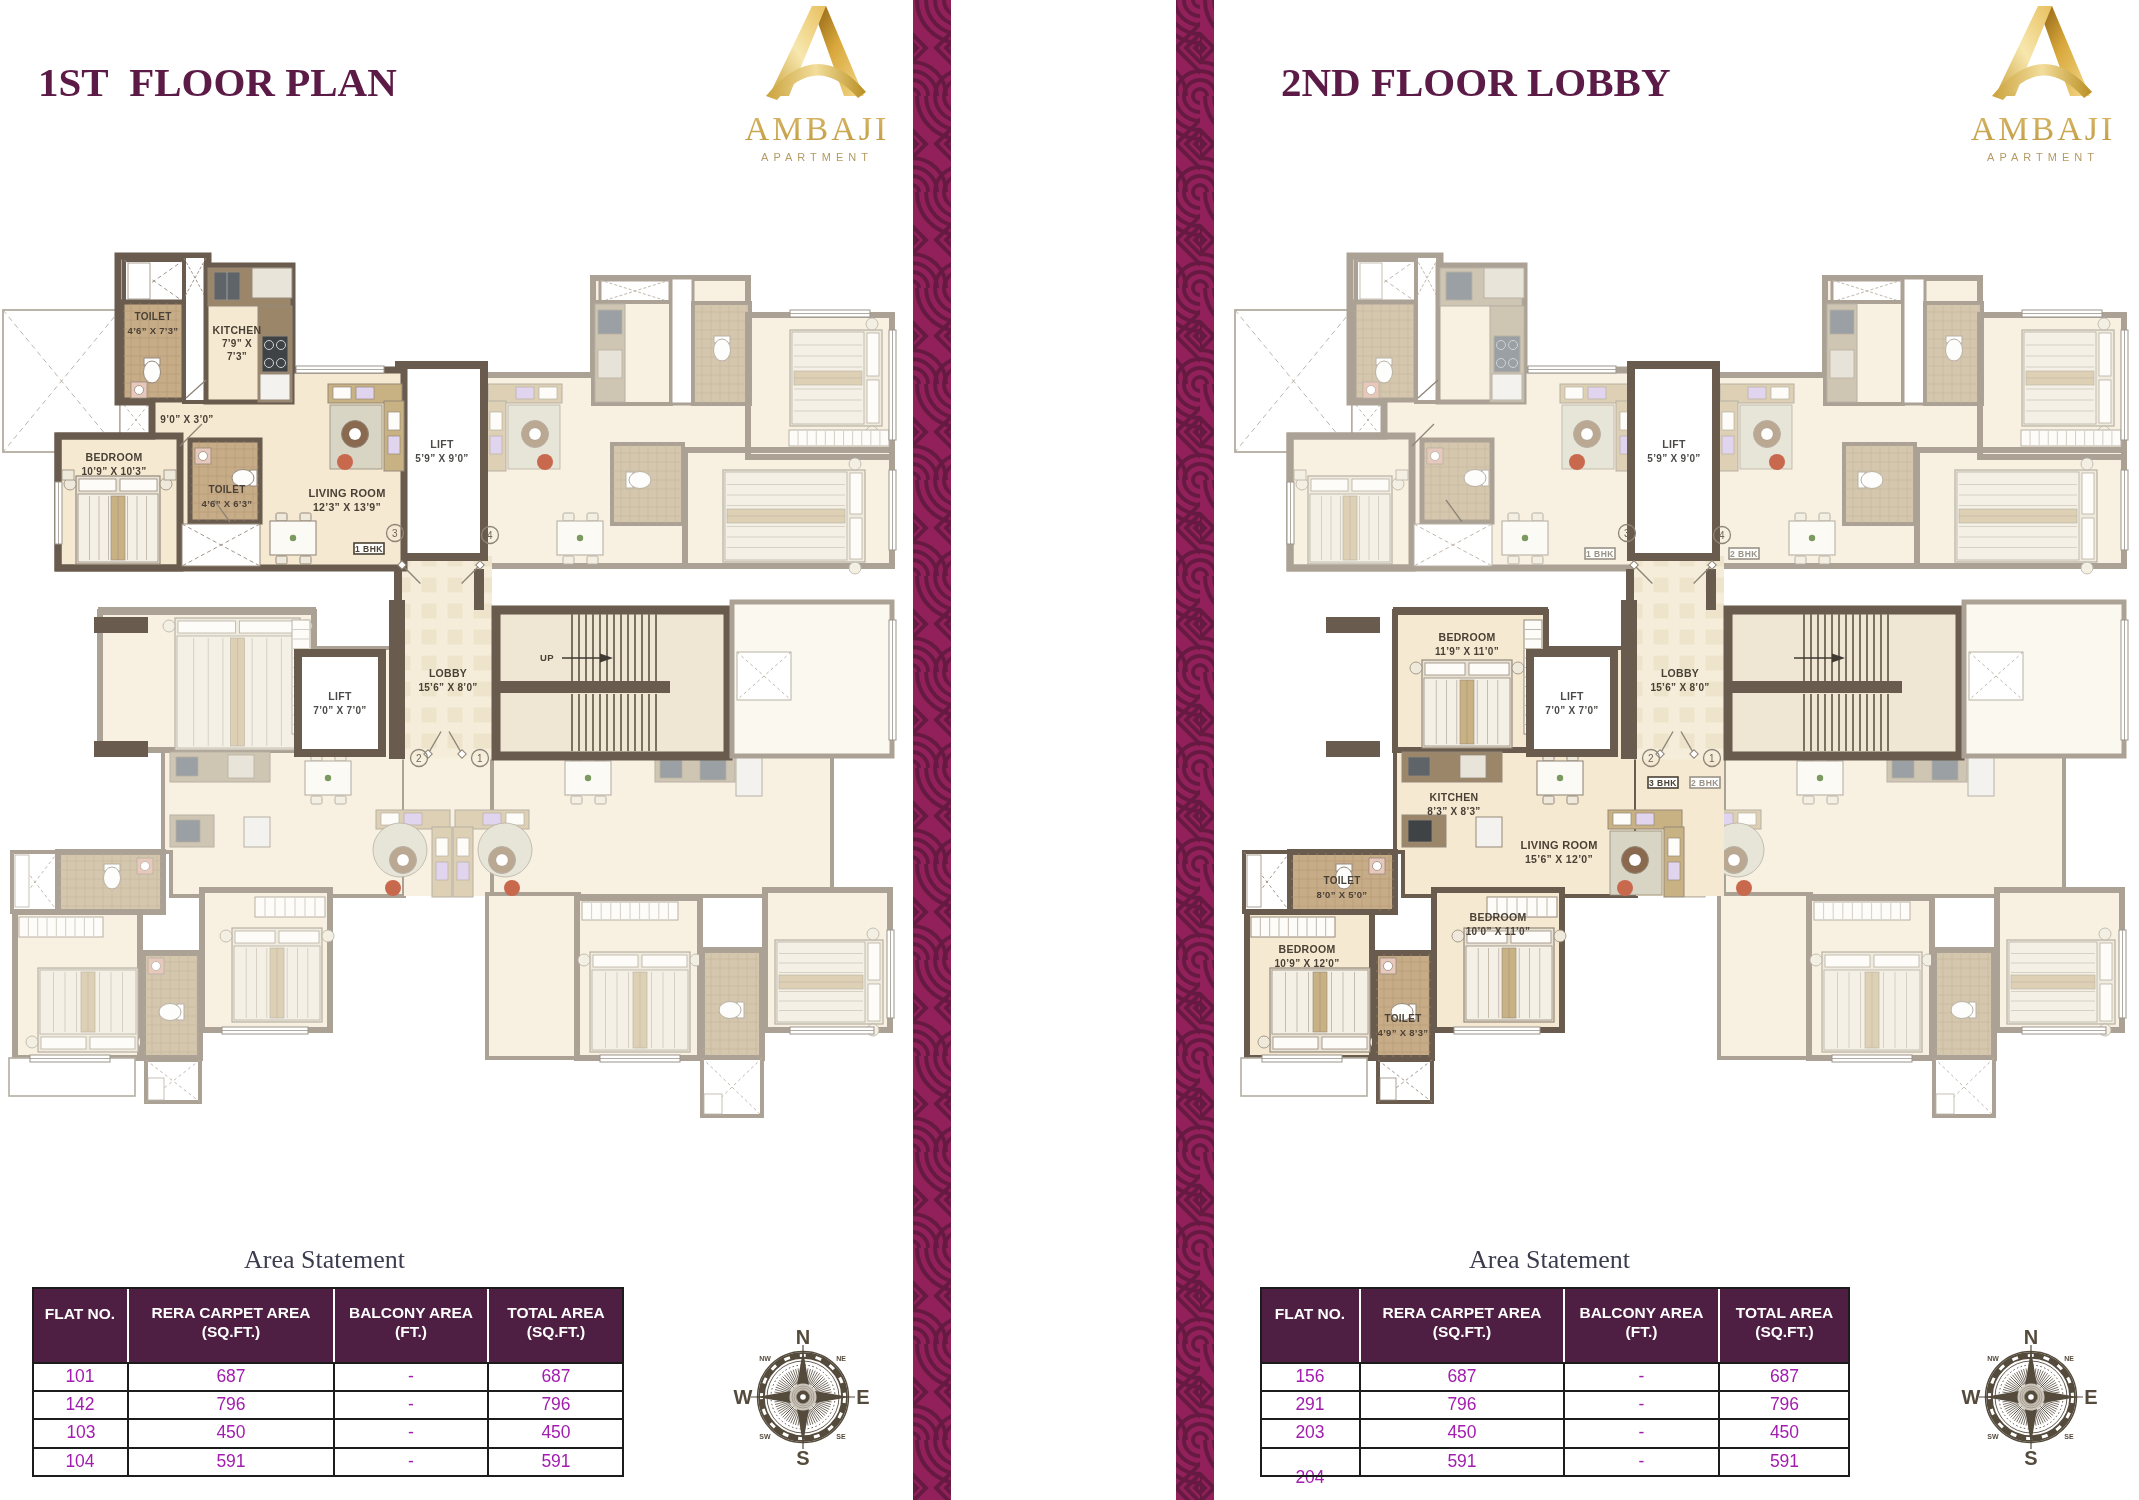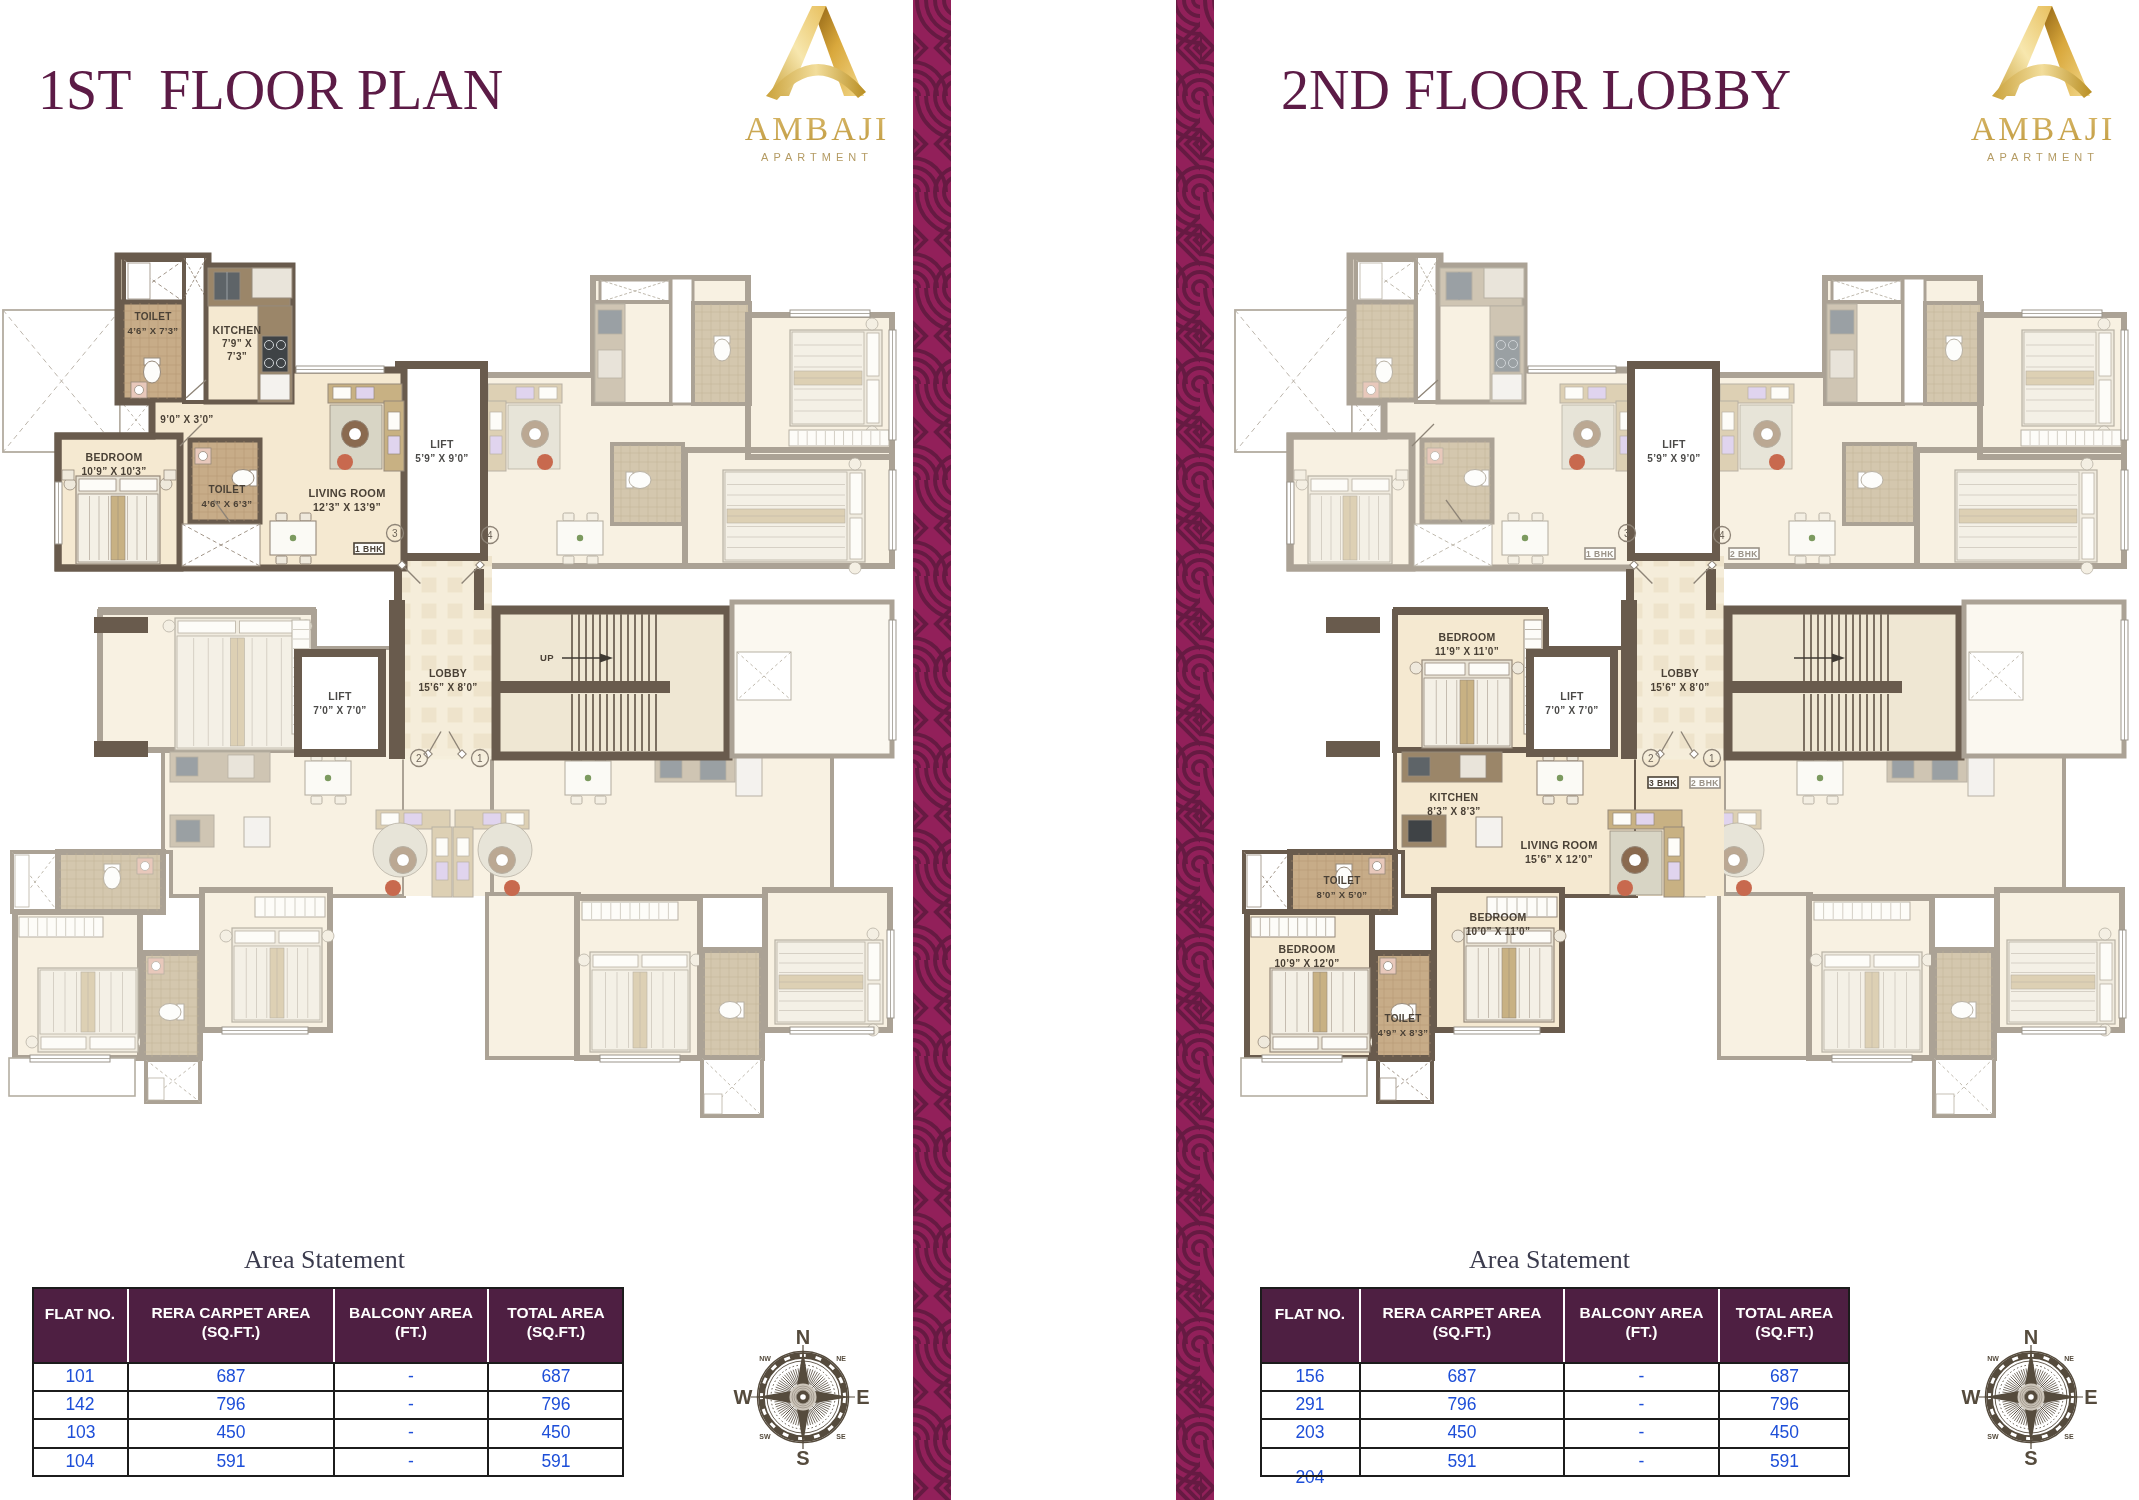--- a/index.html
+++ b/index.html
@@ -1,22 +1,22 @@
 <!DOCTYPE html>
 <html><head><meta charset="utf-8"><style>
 html,body{margin:0;padding:0;background:#fff;width:2139px;height:1500px;overflow:hidden}
 #page{position:relative;width:2139px;height:1500px;font-family:"Liberation Sans",sans-serif}
-.title{position:absolute;font-family:"Liberation Serif",serif;font-weight:normal;font-size:56px;color:#5c1b46;letter-spacing:0px;white-space:nowrap}
+.title{position:absolute;font-family:"Liberation Serif",serif;font-weight:bold;font-size:41px;color:#5c1b46;letter-spacing:0px;white-space:nowrap}
 .astat{position:absolute;font-family:"Liberation Serif",serif;font-size:26px;color:#3c3c4e;white-space:nowrap}
 .tbl{position:absolute;background:#fff}
 .hdr{position:absolute;background:#4e1f42}
 .ln{position:absolute;background:#1c1c1c}
 .wln{position:absolute;background:#fff}
 .hc{position:absolute;color:#fff;font-weight:bold;font-size:15.5px;text-align:center;line-height:19px}
-.bc{position:absolute;color:#1d4ed8;font-size:17.5px;text-align:center}
+.bc{position:absolute;color:#a21caf;font-size:17.5px;text-align:center}
 </style></head><body>
 <div id="page">
 <svg width="2139" height="1500" viewBox="0 0 2139 1500" style="position:absolute;left:0;top:0">
 <defs>
 <linearGradient id="gA1" x1="0" y1="0" x2="1" y2="1">
           <stop offset="0" stop-color="#8a5d10"></stop>
           <stop offset="0.45" stop-color="#d9a83c"></stop>
           <stop offset="1" stop-color="#f3d98c"></stop>
         </linearGradient>
 <linearGradient id="gA2" x1="1" y1="0" x2="0" y2="1">

